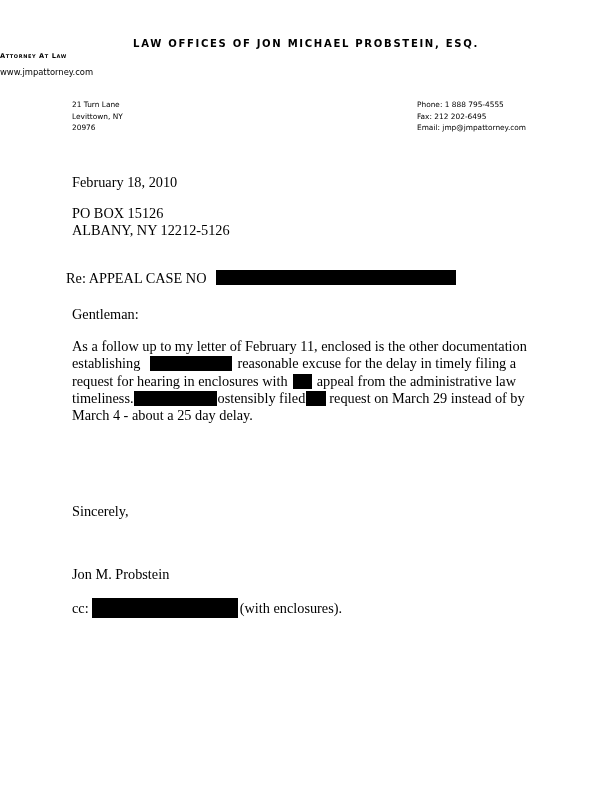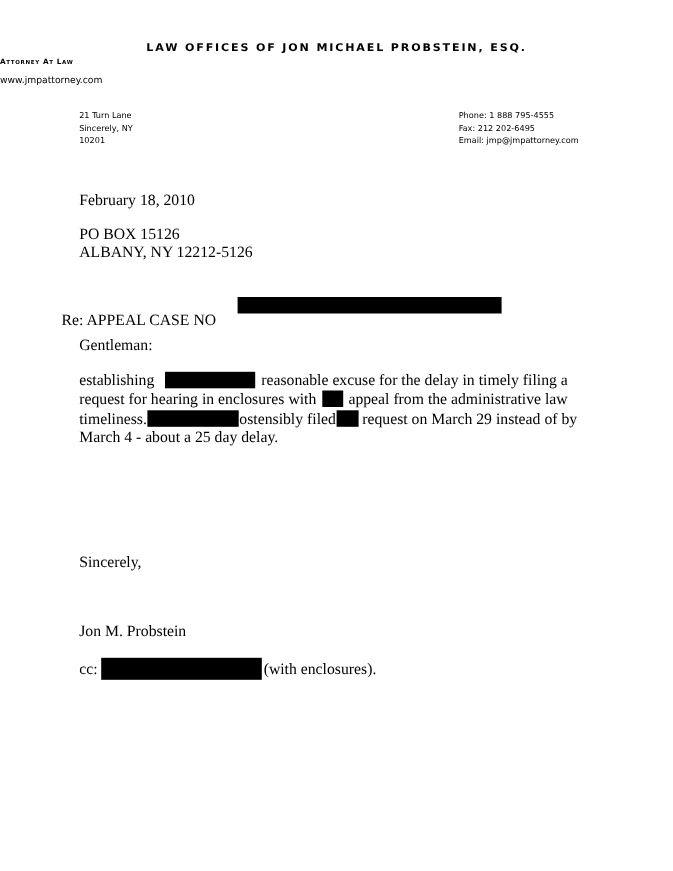--- a/index.html
+++ b/index.html
@@ -65,45 +65,46 @@
 <body>
 
 <div>
 
   <div class="abs firm-name">LAW OFFICES OF JON MICHAEL PROBSTEIN, ESQ.</div>
   <div class="abs firm-sub">Attorney At Law</div>
   <div class="abs firm-web">www.jmpattorney.com</div>
 
   <div class="abs contact-block contact-left">
     <div>21 Turn Lane</div>
-    <div>Sincerely, NY</div>
-    <div>10201</div>
+    <div>Levittown, NY</div>
+    <div>20976</div>
   </div>
 
   <div class="abs contact-block contact-right">
     <div>Phone: 1 888 795-4555</div>
     <div>Fax: 212 202-6495</div>
     <div>Email: jmp@jmpattorney.com</div>
   </div>
 
   <div class="abs body-text" style="left:72px; top:174px;">February 18, 2010</div>
 
   <div class="abs body-text" style="left:72px; top:205px;">
     <div>PO BOX 15126</div>
     <div>ALBANY, NY 12212-5126</div>
   </div>
 
-  <div class="abs body-text" style="left:56px; top:270px;margin-top:13px;">
+  <div class="abs body-text" style="left:66px; top:270px;">
     <span>Re: APPEAL CASE NO</span>
   </div>
   <div class="abs" style="left:216px; top:270px; width:240px; height:15px; background:#000;"></div>
 
   <div class="abs body-text" style="left:72px; top:306px;">Gentleman:</div>
 
   <div class="abs body-text" style="left:72px; top:338px;">
+    <div>As a follow up to my letter of February 11, enclosed is the other documentation</div>
     <div>
       <span>establishing</span>
       <span class="redact" style="width:82px; margin-left:6px; margin-right:2px;"></span>
       <span>reasonable excuse for the delay in timely filing a</span>
     </div>
     <div>
       <span>request for hearing in enclosures with</span>
       <span class="redact" style="width:19px; margin-left:2px; margin-right:1px;"></span>
       <span>appeal from the administrative law</span>
     </div>

